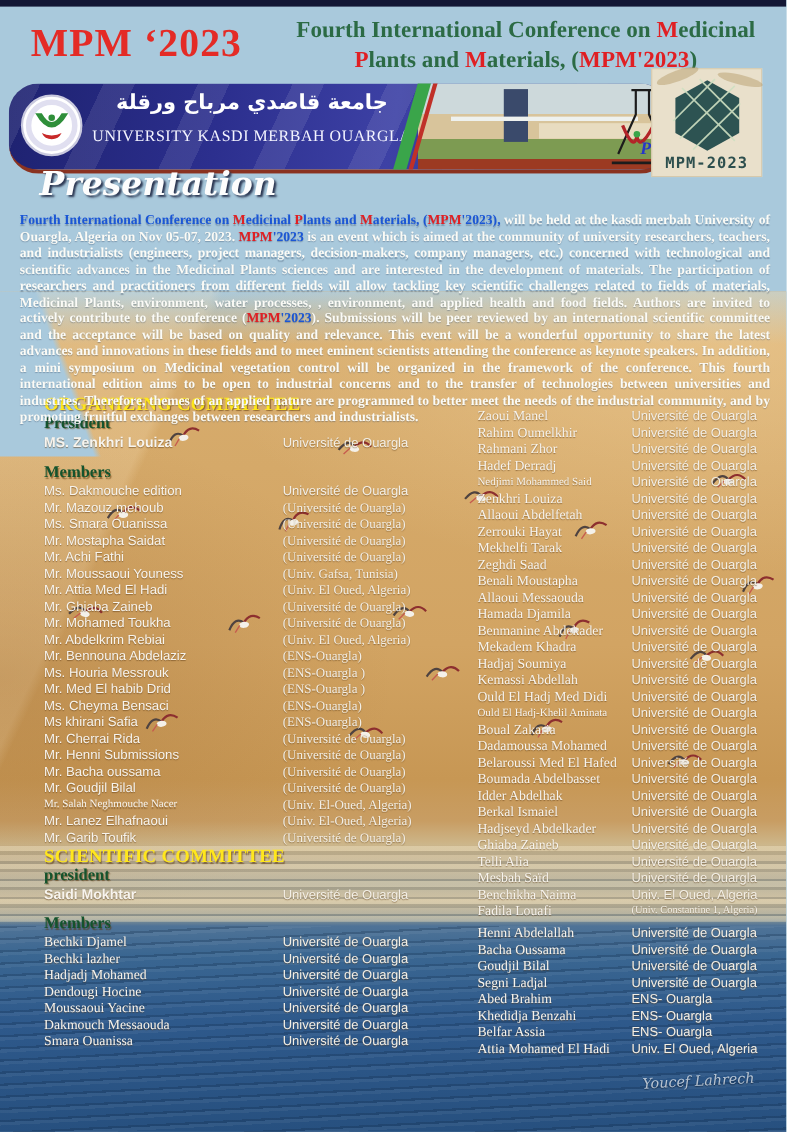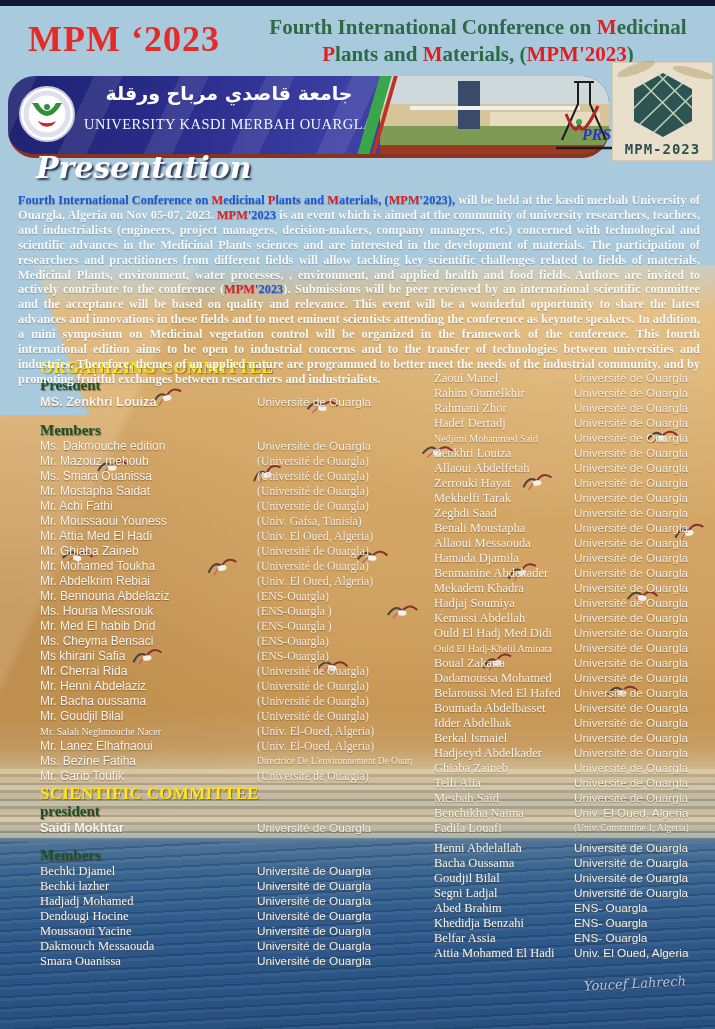--- a/index.html
+++ b/index.html
@@ -56,21 +56,21 @@
   .campus .tower{position:absolute;left:78px;top:5px;width:22px;height:48px;background:#3a4a6b;}
   .campus .canopy{position:absolute;left:30px;top:30px;width:170px;height:4px;background:#eef1ee;}
   .campus .wall{position:absolute;left:110px;top:36px;width:110px;height:14px;background:#e8dcc0;}
   .sep-g{position:absolute;left:360px;top:-4px;width:12px;height:90px;background:#3aa54a;
     transform:skewX(-16deg);z-index:2;}
   .sep-r{position:absolute;left:374px;top:-4px;width:4px;height:90px;background:#c03028;
     transform:skewX(-16deg);z-index:2;}
 
   
   .vprs{position:absolute;left:556px;top:78px;width:56px;height:78px;z-index:3;}
-  .mpmcard{position:absolute;left:612px;top:62px;width:101px;height:99px;z-index:3;
+  .mpmcard{position:absolute;left:592px;top:62px;width:101px;height:99px;z-index:3;
     background:#e9e0cb;box-shadow:0 0 0 1px #d6c9ac inset;}
   .mpmcard .plant1,.mpmcard .plant2{position:absolute;background:rgba(178,150,100,.45);border-radius:50%;}
   .plant1{left:4px;top:2px;width:40px;height:10px;transform:rotate(-20deg);}
   .plant2{left:60px;top:6px;width:42px;height:9px;transform:rotate(14deg);}
   .hexwrap{position:absolute;left:18px;top:8px;}
   .mpmtext{position:absolute;left:0;bottom:4px;width:100%;text-align:center;
     font-family:"DejaVu Sans Mono",monospace;font-weight:bold;font-size:14px;
     color:#2d4f4e;letter-spacing:1px;}
 
   
@@ -355,42 +355,38 @@
         </div>
         <div class="row">
           <span class="n">Ms khirani Safia</span>
           <span class="a pr">(ENS-Ouargla)</span>
         </div>
         <div class="row">
           <span class="n">Mr. Cherrai Rida</span>
           <span class="a pr">(Université de Ouargla)</span>
         </div>
         <div class="row">
-          <span class="n">Mr. Henni Abdelaziz</span>
+          <span class="n">Mr. Henni Submissions</span>
           <span class="a pr">(Université de Ouargla)</span>
         </div>
         <div class="row">
           <span class="n">Mr. Bacha oussama</span>
           <span class="a pr">(Université de Ouargla)</span>
         </div>
         <div class="row">
           <span class="n">Mr. Goudjil Bilal</span>
           <span class="a pr">(Université de Ouargla)</span>
         </div>
         <div class="row">
           <span class="n sm">Mr. Salah Neghmouche Nacer</span>
           <span class="a pr">(Univ. El-Oued, Algeria)</span>
         </div>
         <div class="row">
           <span class="n">Mr. Lanez Elhafnaoui</span>
           <span class="a pr">(Univ. El-Oued, Algeria)</span>
-        </div>
-        <div class="row">
-          <span class="n">Ms. Bezine Fatiha</span>
-          <span class="a sm">Directrice De L'environnement De Ouargla</span>
         </div>
         <div class="row">
           <span class="n">Mr. Garib Toufik</span>
           <span class="a pr">(Université de Ouargla)</span>
         </div>
       </div>
     <div class="c-head gap2">SCIENTIFIC COMMITTEE</div>
     <div class="c-sub">president</div>
     <div class="rows p-row">
         <div class="row">

